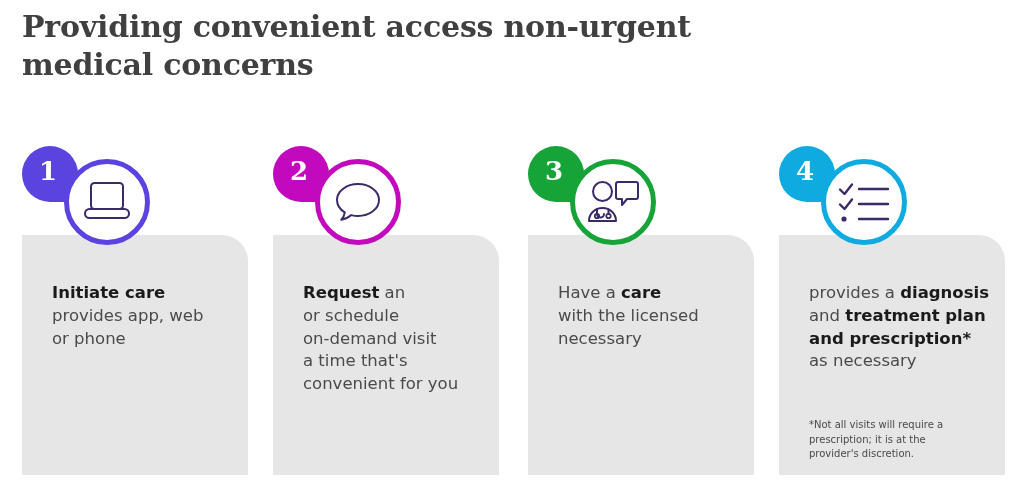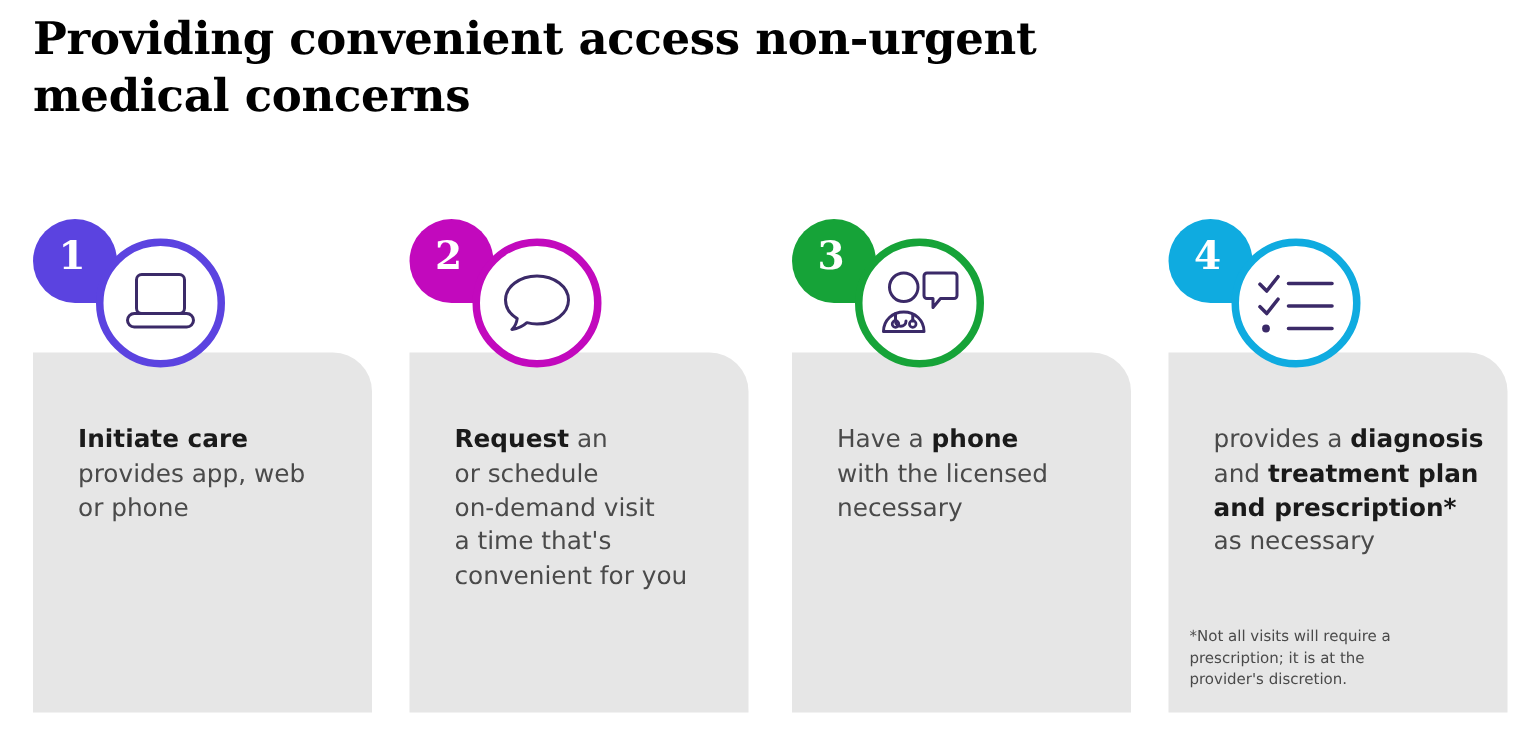--- a/index.html
+++ b/index.html
@@ -15,21 +15,21 @@
   
   .title{
     position:absolute;
     left:22px;top:8px;
     width:700px;
     font-family:"DejaVu Serif","Liberation Serif",serif;
     font-weight:700;
     font-size:30px;
     line-height:1.27;
     letter-spacing:-0.2px;
-    color:#000000;
+    color:#404040;
     white-space:pre-line;
   }
 
   
   .steps{position:absolute;left:0;top:140px;width:1024px;height:340px;}
 
   .step{position:absolute;top:0;width:226px;height:340px;}
   .step.s1{left:22px;}
   .step.s2{left:273px;}
   .step.s3{left:528px;}
@@ -85,21 +85,21 @@
     font-size:16.5px;
     line-height:1.38;
     color:#4a4a4a;
     font-family:"DejaVu Sans","Liberation Sans",sans-serif;
   }
   .txt b{color:#1a1a1a;font-weight:700;}
   .txt .ln{display:block;white-space:pre;}
 
   .foot{
     position:absolute;
-    left:14px;top:278px;
+    left:30px;top:278px;
     width:182px;
     font-size:10px;
     line-height:1.45;
     color:#4a4a4a;
     font-family:"DejaVu Sans","Liberation Sans",sans-serif;
     white-space:pre-line;
   }
 </style>
 </head>
 <body>
@@ -163,21 +163,21 @@
             <circle cx="17.5" cy="13.5" r="9.5" stroke="#3b2a68" stroke-width="2"></circle>
             <path d="M33 4h18a2 2 0 0 1 2 2v13a2 2 0 0 1-2 2h-9l-5 6v-6h-4a2 2 0 0 1-2-2V6a2 2 0 0 1 2-2Z" stroke="#3b2a68" stroke-width="2" stroke-linejoin="round"></path>
             <path d="M4 43c0-7.5 6-13 13.5-13S31 35.5 31 43H4Z" stroke="#3b2a68" stroke-width="2" stroke-linejoin="round"></path>
             <path d="M12 31v5a3.5 3.5 0 0 0 7 0M23.5 31.5V36" stroke="#3b2a68" stroke-width="2" stroke-linecap="round"></path>
             <circle cx="12" cy="38" r="2.2" stroke="#3b2a68" stroke-width="1.8"></circle>
             <circle cx="23.5" cy="38" r="2.2" stroke="#3b2a68" stroke-width="1.8"></circle>
           </svg>
         </span>
       </div>
       <div class="txt">
-        <span class="ln"><span>Have a </span><b>phone</b></span>
+        <span class="ln"><span>Have a </span><b>care</b></span>
         <span class="ln">with the licensed</span>
         <span class="ln">necessary</span>
       </div>
     </div>
 
     <div class="step s4">
       <div class="card"></div>
       <div class="badge" style="background:#0fabe0">
         <span>4</span>
       </div>

